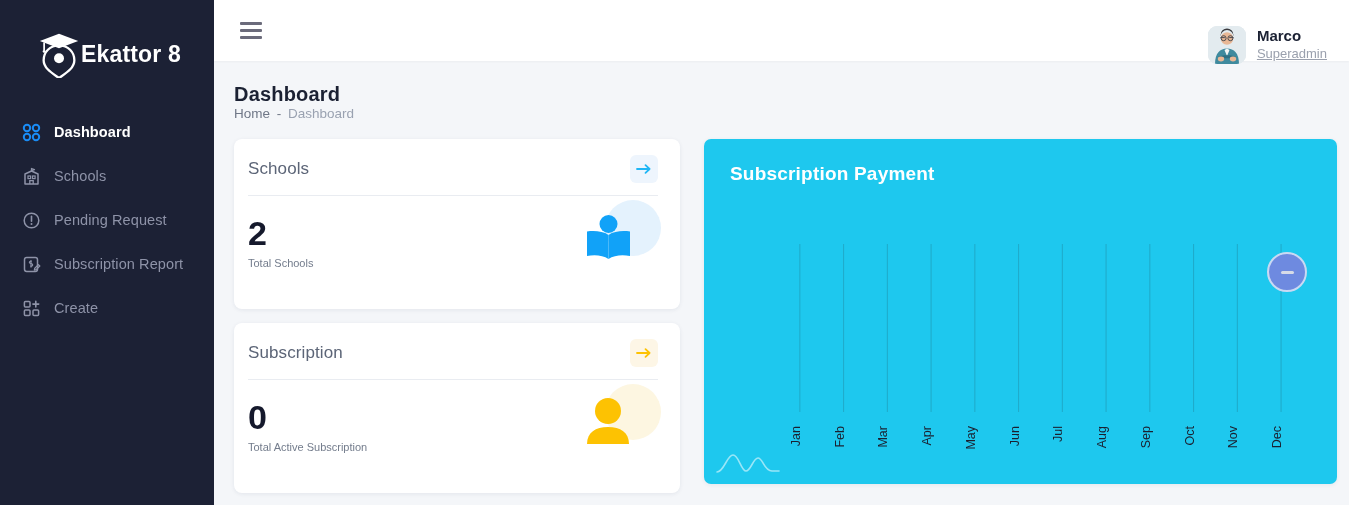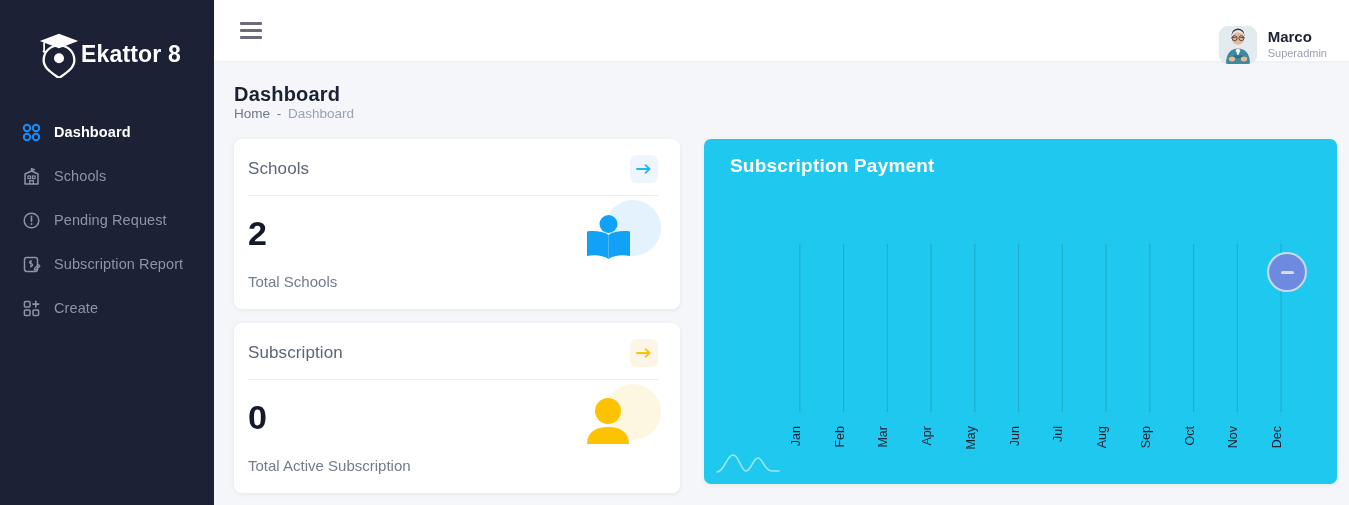--- a/index.html
+++ b/index.html
@@ -66,21 +66,21 @@
   .hamburger span:last-child { margin-bottom: 0; }
   .topbar-spacer { flex: 1; }
   .user-box { display: flex; align-items: center; gap: 11px; cursor: pointer; padding-right: 6px; margin-top: 28px; }
   .avatar {
     width: 38px; height: 38px; border-radius: 9px; overflow: hidden;
     background: #dfe6ea; position: relative; flex: none;
   }
   .avatar svg { display: block; width: 38px; height: 38px; }
   .user-text { line-height: 1.25; }
   .user-name { font-size: 15px; font-weight: 700; color: #1b2133; }
-  .user-role { font-size: 11px; color: #9aa0ad; }
+  .user-role { font-size: 13px; color: #9aa0ad; text-decoration: underline; }
 
   .page-head { padding: 22px 28px 0 20px; }
   .page-title {
     font-size: 20px; font-weight: 700; color: #1b2133; letter-spacing: .2px;
   }
   .breadcrumb { font-size: 13.5px; color: #8a93a4; }
   .crumb-home { color: #6f7787; cursor: pointer; }
   .crumb-sep { color: #6f7787; padding: 0 3px; }
   .crumb-cur { color: #9aa2b1; }
 
@@ -108,36 +108,36 @@
     width: 28px; height: 28px; border-radius: 6px;
     display: flex; align-items: center; justify-content: center;
     cursor: pointer; border: none;
   }
   .arrow-btn.blue { background: #eef5fd; }
   .arrow-btn.yellow { background: #fdf6e6; }
   .arrow-btn svg { display: block; }
   .stat-divider { height: 1px; background: #e9ecf1; margin: 12px 0 0 0; }
   .stat-body { position: relative; padding-top: 20px; }
   .stat-value { font-size: 34px; font-weight: 700; color: #15192c; line-height: 1; }
-  .stat-label { font-size: 15px; color: #737c8c; margin-top: 23px; }
+  .stat-label { font-size: 11px; color: #737c8c; margin-top: 7px; }
   .stat-illus { position: absolute; right: -6px; top: 2px; width: 86px; height: 76px; }
   .stat-illus svg { display: block; }
 
   
   .chart-panel {
     flex: 1; min-width: 0;
     background: #1ec8ee;
     border-radius: 7px;
     height: 345px;
     position: relative;
     overflow: hidden;
     box-shadow: 0 1px 4px rgba(24,38,74,.07);
   }
   .chart-title {
-    position: absolute; left: 26px; top: 16px;
+    position: absolute; left: 26px; top: 24px;
     color: #ffffff; font-size: 19px; font-weight: 700; letter-spacing: .2px;
   }
   .chart-area { position: absolute; left: 0; right: 0; top: 105px; bottom: 0; }
   .chart-svg { display: block; width: 100%; height: 100%; }
   .chart-round-btn {
     position: absolute; right: 30px; top: 113px;
     width: 40px; height: 40px; border-radius: 50%;
     background: #6e8ae0; border: 2px solid #c9d9f3;
     display: flex; align-items: center; justify-content: center;
     cursor: pointer;

